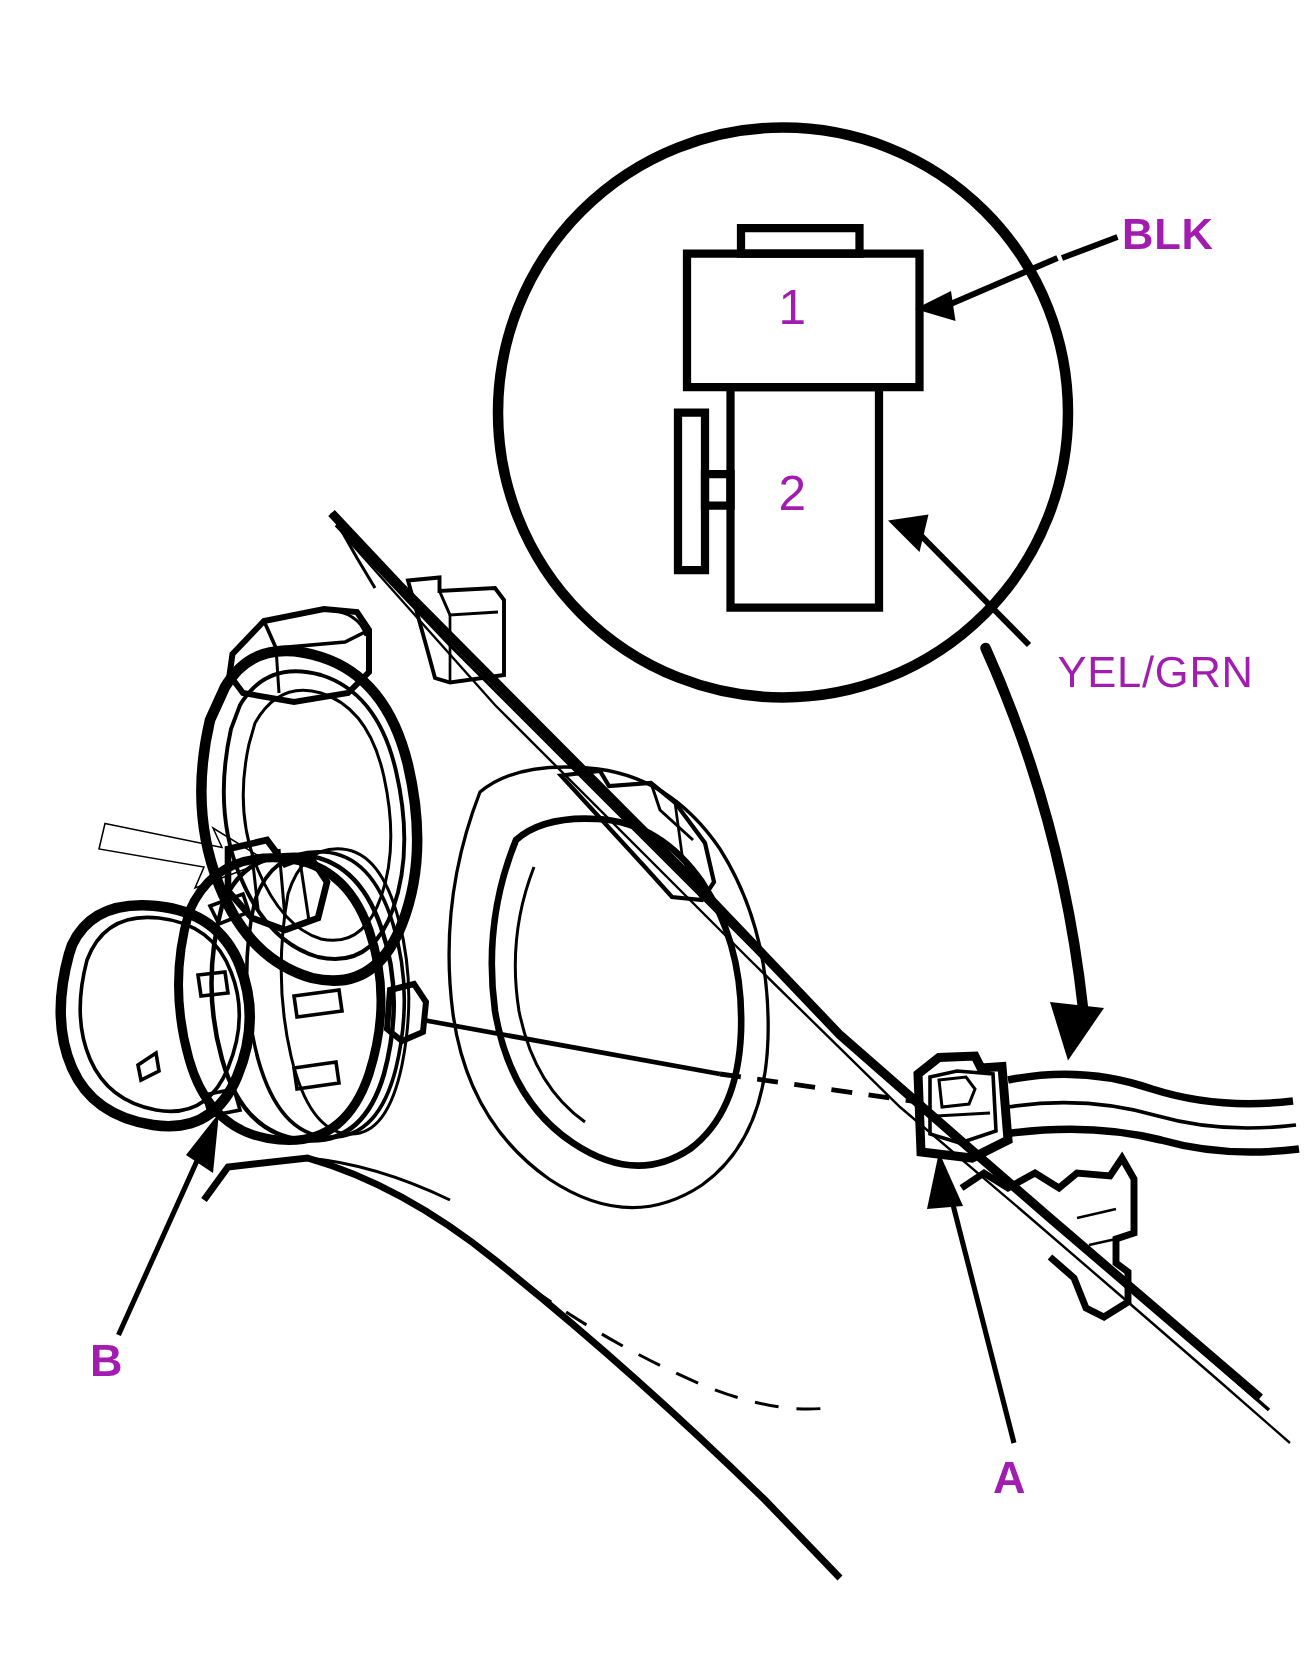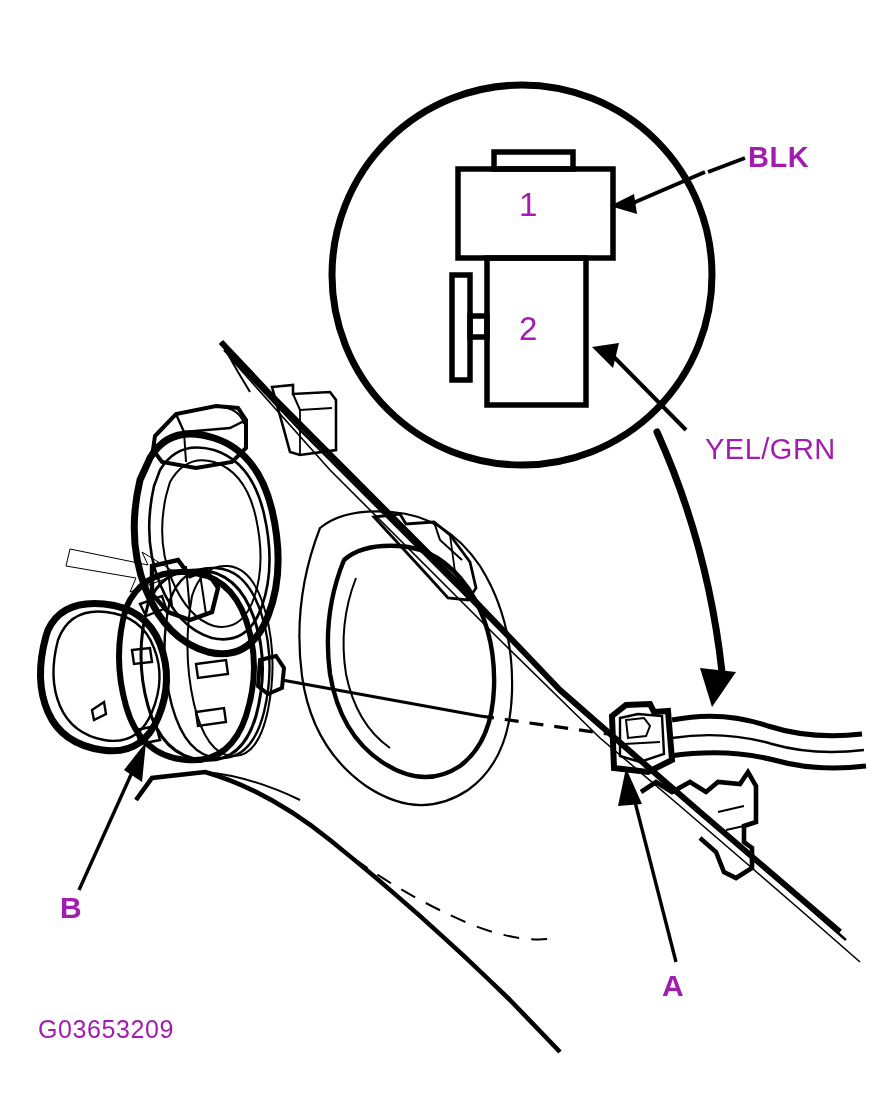--- a/index.html
+++ b/index.html
@@ -244,15 +244,14 @@
   <div class="txt" id="pin-2-label">2</div>
 
   <div class="txt" id="label-blk">BLK</div>
 
   <div class="txt" id="label-yelgrn">YEL/GRN</div>
 
   <div class="txt" id="label-callout-a">A</div>
 
   <div class="txt" id="label-callout-b">B</div>
 
-  <div class="txt" id="figure-code">G03653209</div>
 
 </div>
 
 </body></html>

